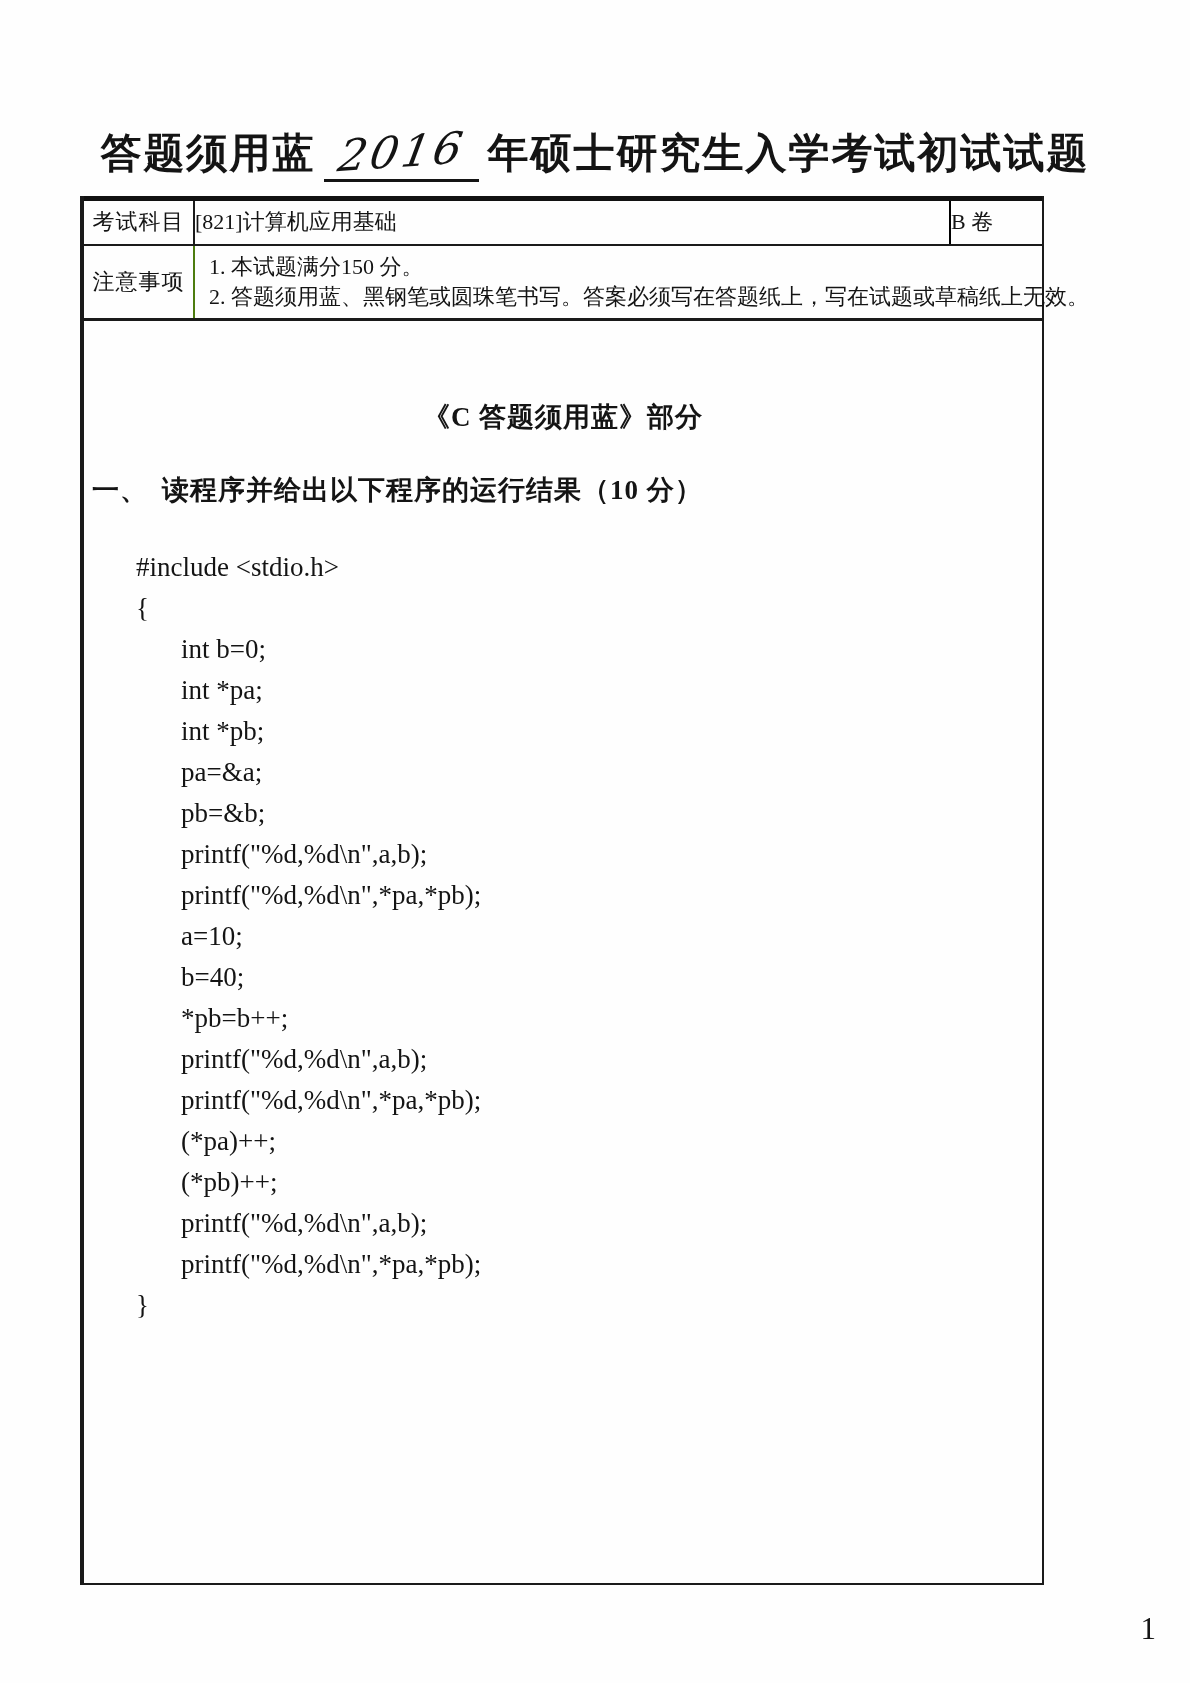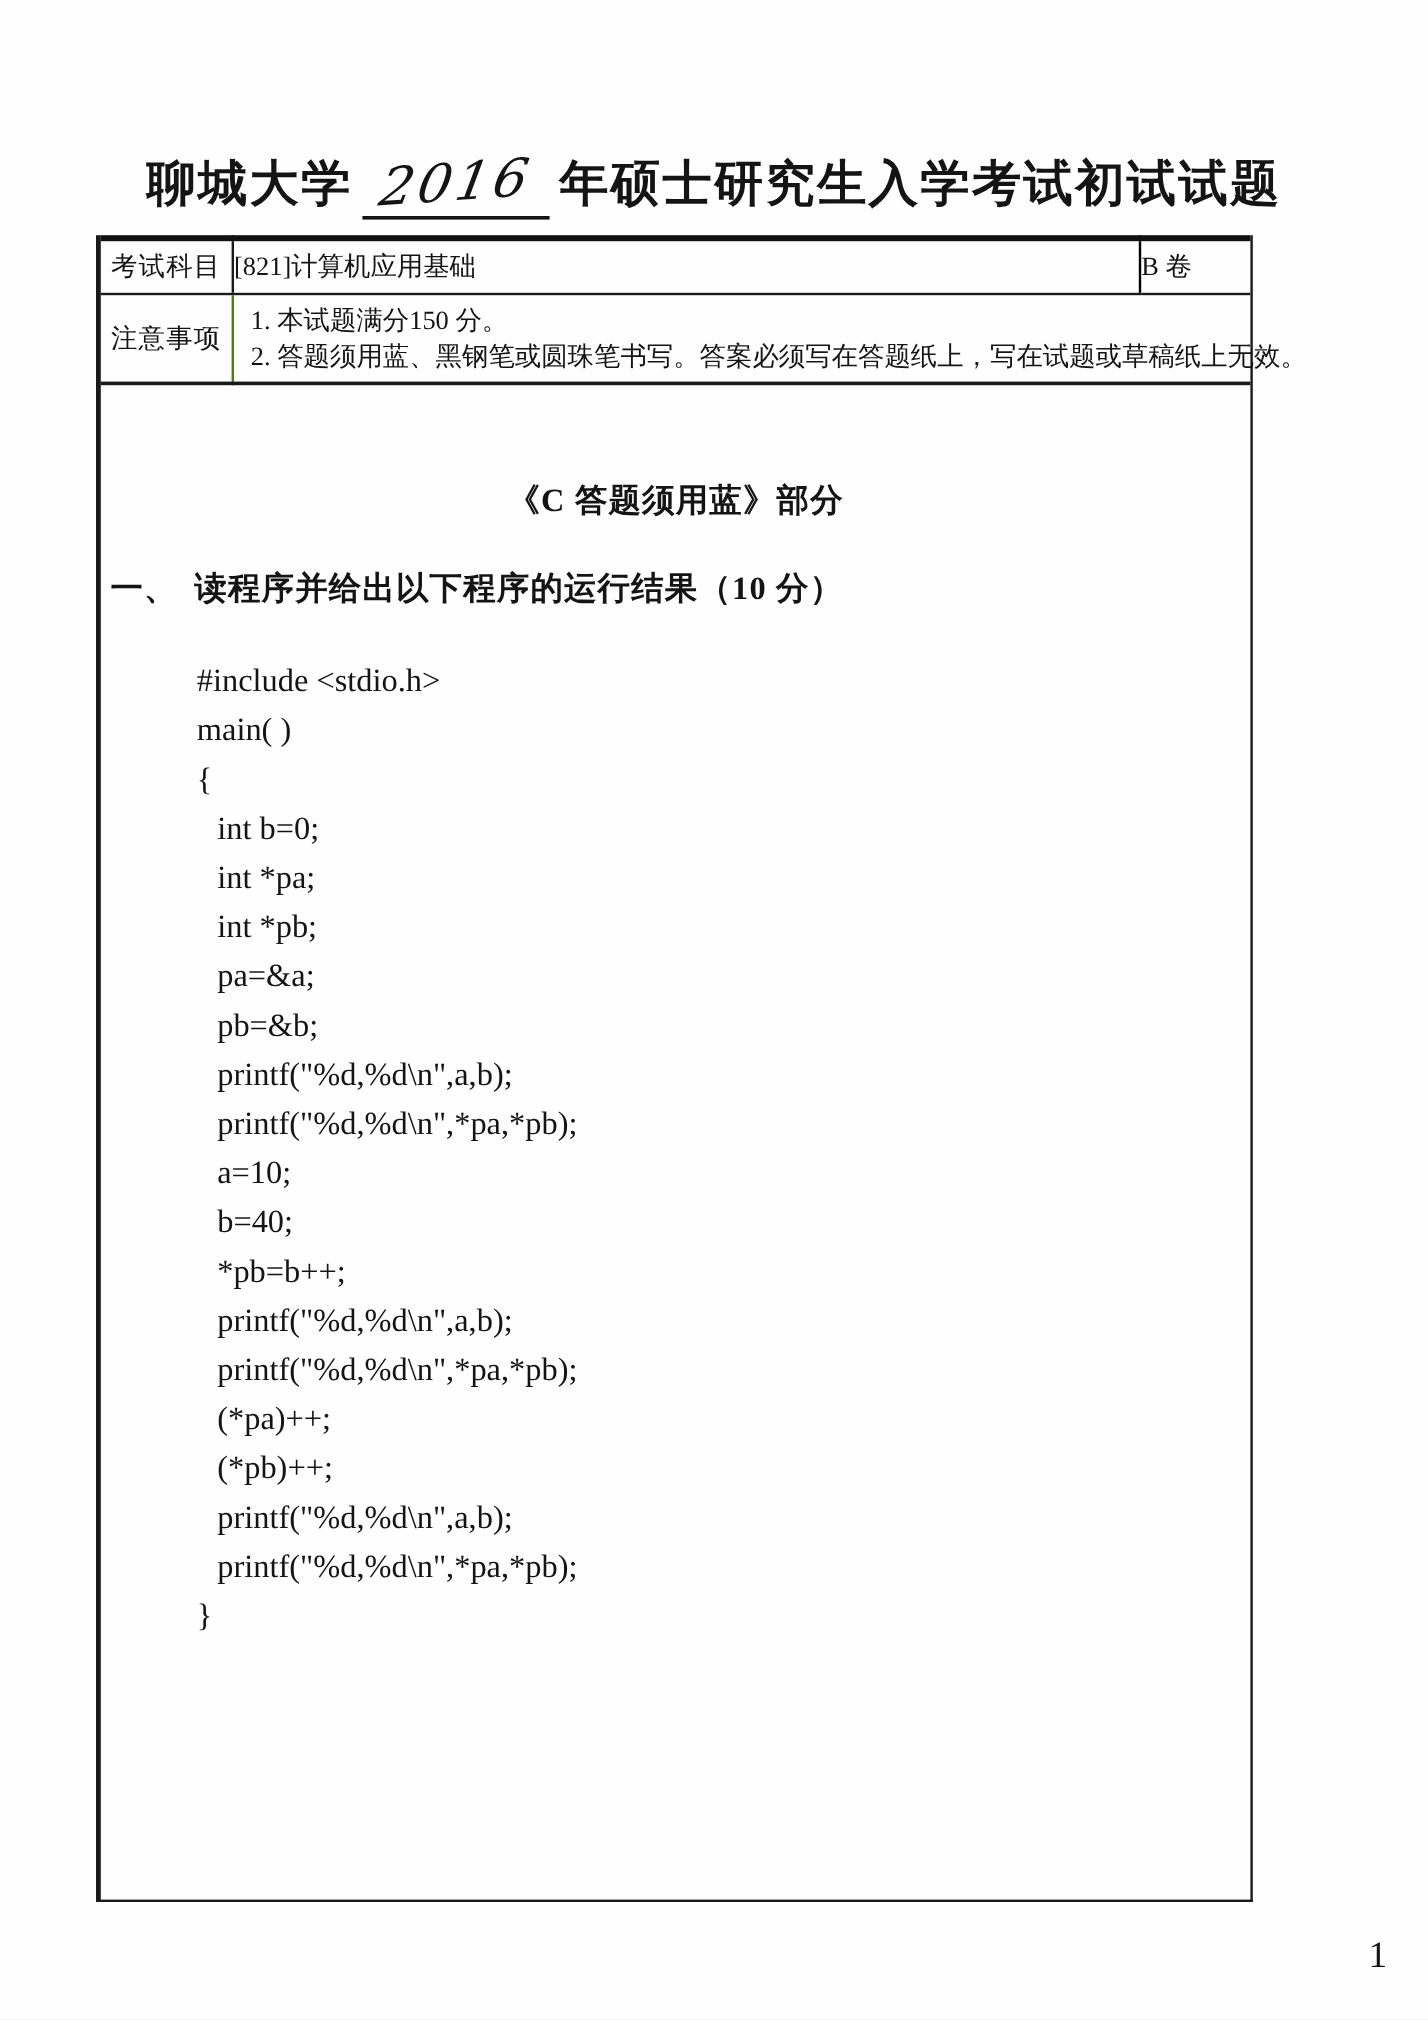--- a/index.html
+++ b/index.html
@@ -104,36 +104,36 @@
   .code-block {
     margin-top: 40px;
     font-family: "Liberation Serif", serif;
     font-size: 27px;
   }
   .code-line {
     height: 41px;
     line-height: 41px;
     white-space: pre;
   }
-  .code-line.indent-0 { padding-left: 80px; }
+  .code-line.indent-0 { padding-left: 52px; }
   .code-line.indent-1 { padding-left: 97px; }
   .page-number {
     position: absolute;
     right: 34px;
     bottom: 36px;
     font-size: 31px;
     font-family: "Liberation Serif", serif;
   }
 </style>
 </head>
 <body>
 
 <div class="page">
 
-  <h1 class="title"><span>聊城大学</span><span class="year-wrap"><span class="year">2016</span></span><span>年硕士研究生入学考试初试试题</span></h1>
+  <h1 class="title"><span>答题须用蓝</span><span class="year-wrap"><span class="year">2016</span></span><span>年硕士研究生入学考试初试试题</span></h1>
 
   <div class="main-box">
 
     <table class="header-table">
       <colgroup>
         <col class="label-col">
         <col>
         <col class="version-col">
       </colgroup>
       <tbody>
@@ -151,21 +151,20 @@
       </tr>
     </tbody>
       </table>
 
     <div class="section-heading">《C 答题须用蓝》部分</div>
 
     <div class="question"><span class="question-number">一、</span><span>读程序并给出以下程序的运行结果（10 分）</span></div>
 
     <div class="code-block">
         <div class="code-line indent-0">#include &lt;stdio.h&gt;</div>
-        <div class="code-line indent-0">main( )</div>
         <div class="code-line indent-0">{</div>
         <div class="code-line indent-1">int b=0;</div>
         <div class="code-line indent-1">int *pa;</div>
         <div class="code-line indent-1">int *pb;</div>
         <div class="code-line indent-1">pa=&amp;a;</div>
         <div class="code-line indent-1">pb=&amp;b;</div>
         <div class="code-line indent-1">printf("%d,%d\n",a,b);</div>
         <div class="code-line indent-1">printf("%d,%d\n",*pa,*pb);</div>
         <div class="code-line indent-1">a=10;</div>
         <div class="code-line indent-1">b=40;</div>

